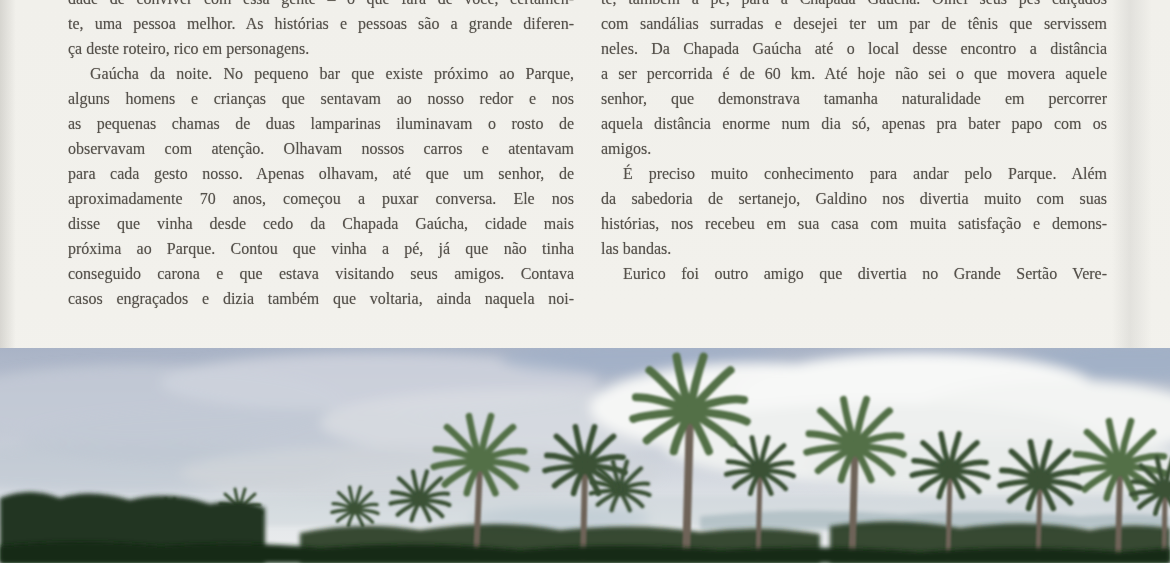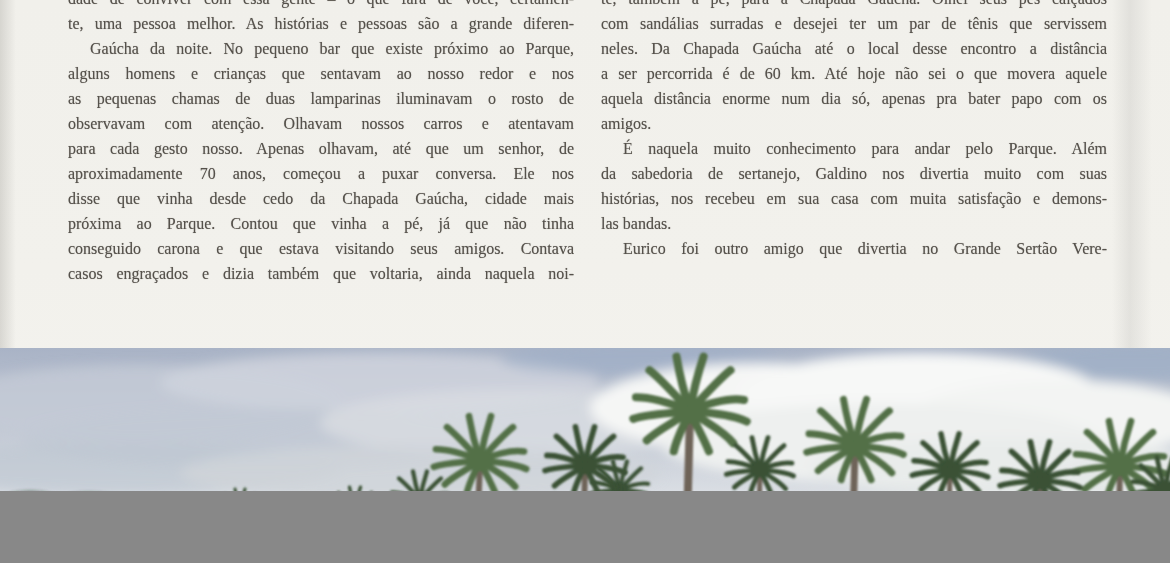--- a/index.html
+++ b/index.html
@@ -5,21 +5,21 @@
   :root{
     --ink:#55514b; --page-bg:#f2f1ec;
     --sky-top:#a9b3c6; --sky-mid:#c8ced8; --sky-low:#e4e7ea;
     --cloud-bright:#f5f6f5; --cloud-gray:#c4cbd6; --blue-gap:#9caec6;
     --haze:#ccd6d8; --hill:#8fa4ab;
     --palm-dark:#3a5136; --palm-mid:#527047; --trunk:#6e6459;
     --bush:#243620; --base:#192917;
   }
   html,body{margin:0;padding:0;background:#888;}
   .page{
-    position:relative;width:1170px;height:491px;overflow:hidden;
+    position:relative;width:1170px;height:563px;overflow:hidden;
     background:linear-gradient(180deg,#f1f0eb 0%,var(--page-bg) 55%,#f4f3ef 100%);
   }
   .edge-left{
     position:absolute;left:0;top:0;width:16px;height:348px;
     background:linear-gradient(90deg,rgba(120,118,112,0.22),rgba(120,118,112,0));
   }
   .edge-right{
     position:absolute;left:1112px;top:0;width:40px;height:348px;
     background:linear-gradient(90deg,rgba(255,255,255,0),rgba(130,130,128,0.14) 45%,rgba(255,255,255,0));
   }
@@ -43,39 +43,41 @@
 <body>
 
 <div class="page">
 
   <div class="edge-left"></div>
   <div class="edge-right"></div>
 
   <div class="col col-left">
       <div class="line just">dade de conviver com essa gente – o que fará de você, certamen-</div>
       <div class="line just">te, uma pessoa melhor. As histórias e pessoas são a grande diferen-</div>
+      <div class="line">ça deste roteiro, rico em personagens.</div>
       <div class="line just indent">Gaúcha da noite. No pequeno bar que existe próximo ao Parque,</div>
       <div class="line just">alguns homens e crianças que sentavam ao nosso redor e nos</div>
       <div class="line just">as pequenas chamas de duas lamparinas iluminavam o rosto de</div>
       <div class="line just">observavam com atenção. Olhavam nossos carros e atentavam</div>
       <div class="line just">para cada gesto nosso. Apenas olhavam, até que um senhor, de</div>
       <div class="line just">aproximadamente 70 anos, começou a puxar conversa. Ele nos</div>
       <div class="line just">disse que vinha desde cedo da Chapada Gaúcha, cidade mais</div>
       <div class="line just">próxima ao Parque. Contou que vinha a pé, já que não tinha</div>
       <div class="line just">conseguido carona e que estava visitando seus amigos. Contava</div>
       <div class="line just">casos engraçados e dizia também que voltaria, ainda naquela noi-</div>
     </div>
   <div class="col col-right">
       <div class="line just">te, também a pé, para a Chapada Gaúcha. Olhei seus pés calçados</div>
       <div class="line just">com sandálias surradas e desejei ter um par de tênis que servissem</div>
       <div class="line just">neles. Da Chapada Gaúcha até o local desse encontro a distância</div>
       <div class="line just">a ser percorrida é de 60 km. Até hoje não sei o que movera aquele</div>
+      <div class="line just">senhor, que demonstrava tamanha naturalidade em percorrer</div>
       <div class="line just">aquela distância enorme num dia só, apenas pra bater papo com os</div>
       <div class="line">amigos.</div>
-      <div class="line just indent">É naquela muito conhecimento para andar pelo Parque. Além</div>
+      <div class="line just indent">É preciso muito conhecimento para andar pelo Parque. Além</div>
       <div class="line just">da sabedoria de sertanejo, Galdino nos divertia muito com suas</div>
       <div class="line just">histórias, nos recebeu em sua casa com muita satisfação e demons-</div>
       <div class="line">las bandas.</div>
       <div class="line just indent">Eurico foi outro amigo que divertia no Grande Sertão Vere-</div>
     </div>
 
   <div class="photo" role="img" aria-label="Panoramic photo of buriti palm trees and low cerrado vegetation under a cloudy blue-gray sky">
     <svg viewBox="0 0 1170 215" preserveAspectRatio="none">
       <defs>
         <linearGradient id="sky" x1="0" y1="0" x2="0" y2="1">

